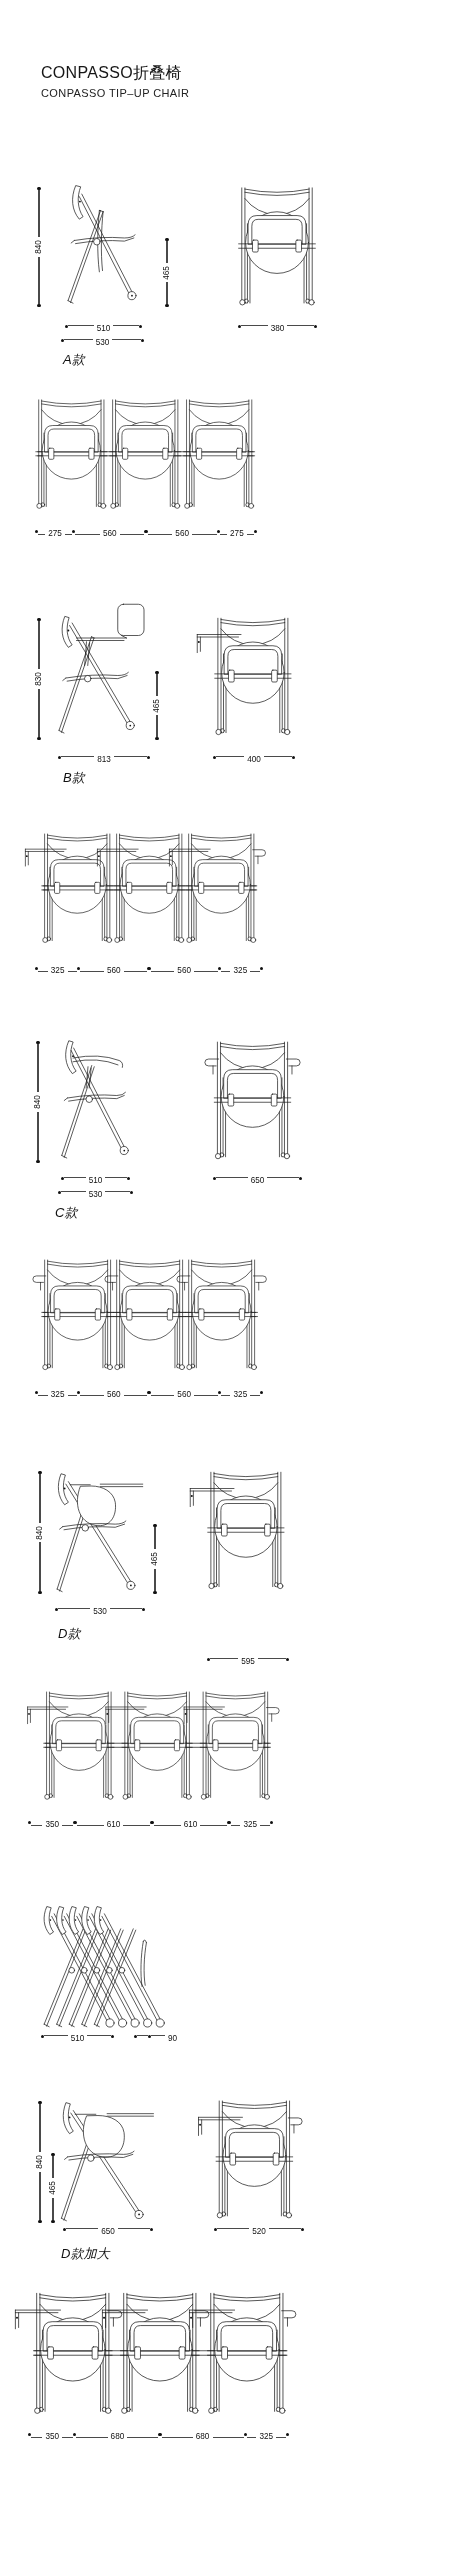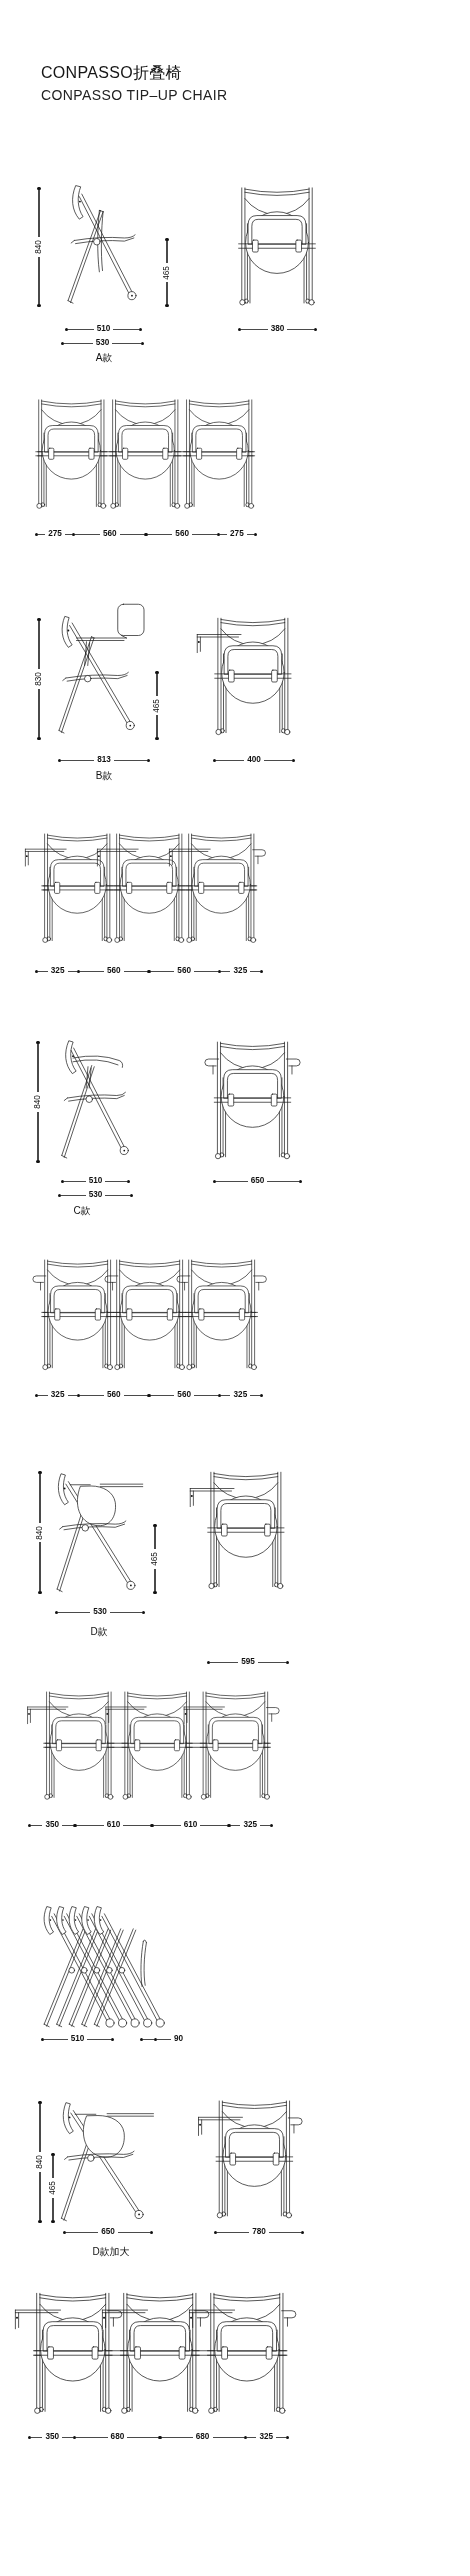--- a/index.html
+++ b/index.html
@@ -1,27 +1,27 @@
 <!DOCTYPE html>
 <html style="font-size:10px"><head>
 <meta charset="utf-8">
 <style>
   * { margin:0; padding:0; box-sizing:border-box; }
   html,body { width:470px; height:2576px; background:#fff; overflow:hidden; }
   body { position:relative; font-family:"Liberation Sans","DejaVu Sans",sans-serif; color:#111; }
   .abs { position:absolute; }
 
   .title { font-size:16px; font-weight:400; letter-spacing:0.3px; color:#161616; white-space:nowrap; }
-  .subtitle { font-size:14px; font-weight:400; letter-spacing:0.4px; color:#222; margin-top:2.5px; white-space:nowrap; }
-  .model-label { font-size:10px; text-align:center; color:#111; white-space:nowrap; }
+  .subtitle { font-size:11px; font-weight:400; letter-spacing:0.4px; color:#222; margin-top:2.5px; white-space:nowrap; }
+  .model-label { font-size:13px; color:#111; white-space:nowrap;font-style:italic; }
 
   svg.draw { stroke:#1a1a1a; stroke-width:1.15; fill:none; stroke-linecap:round; stroke-linejoin:round; overflow:visible; display:block; }
 
   
-  .hdim { display:flex; align-items:center; height:8.8px;font-weight:bold; }
+  .hdim { display:flex; align-items:flex-start; height:8.8px; }
   .dot { width:3.1px; height:3.1px; border-radius:50%; background:#111; flex:none; }
   .ln { height:0.6px; background:#4a4a4a; flex:1 1 0; min-width:1.9px; }
   .val { font-size:8.2px; line-height:1; padding:0 3.1px; white-space:nowrap; flex:none; color:#111; }
   .seg { display:flex; align-items:center; flex-basis:0; min-width:0; }
   .ln-fix { height:0.6px; background:#4a4a4a; flex:none; }
 
   
   .vdim { display:flex; flex-direction:column; align-items:center; width:10px; }
   .vdim .ln { width:0.6px; height:auto; flex:1 1 0; min-height:1.9px; }
   .vdim .val { writing-mode:vertical-rl; transform:rotate(180deg); padding:3.1px 0; }
@@ -321,21 +321,21 @@
     <span class="ln"></span>
       <span class="dot"></span>
   </div>
   <div class="abs hdim" style="left:58px;top:1191px;width:75px">
     <span class="dot"></span>
       <span class="ln"></span>
     <span class="val">530</span>
     <span class="ln"></span>
       <span class="dot"></span>
   </div>
-  <div class="abs model-label" style="left:41px;top:1204px;width:82px">C款</div>
+  <div class="abs model-label" style="left:55px;top:1204px;width:82px">C款</div>
   <div class="abs hdim" style="left:213px;top:1177px;width:89px">
     <span class="dot"></span>
       <span class="ln"></span>
     <span class="val">650</span>
     <span class="ln"></span>
       <span class="dot"></span>
   </div>
 
   <svg class="abs draw" style="left: 24px; top: 1252px; stroke: rgb(26, 26, 26);" width="251" height="124" viewBox="-18 0 400 198">
     <path d="M12,96.5 L352,96.5 M12,103.1 L352,103.1"></path>
@@ -462,21 +462,21 @@
     <use href="#g-folded" transform="translate(80,0)"></use>
     <path d="M166,58 C162,80 161,110 164,130 M171,60 C167,82 166,110 169,128 M166,58 Q168,52 171,60"></path>
   </svg>
   <div class="abs hdim" style="left:41px;top:2035px;width:73px">
     <span class="dot"></span>
       <span class="ln"></span>
     <span class="val">510</span>
     <span class="ln"></span>
       <span class="dot"></span>
   </div>
-  <div class="abs hdim" style="left:140px;top:2035px">
+  <div class="abs hdim" style="left:134px;top:2035px">
     <span class="dot"></span>
       <span class="ln-fix" style="width:10.7px"></span>
       <span class="dot"></span>
     <span class="ln-fix" style="width:14px"></span>
     <span class="val">90</span>
   </div>
 </div>
 
 <div>
   <div class="abs vdim" style="left:35px;top:2101px;height:122px">
@@ -505,21 +505,21 @@
     <span class="dot"></span>
       <span class="ln"></span>
     <span class="val">650</span>
     <span class="ln"></span>
       <span class="dot"></span>
   </div>
   <div class="abs model-label" style="left:61px;top:2245px;width:100px">D款加大</div>
   <div class="abs hdim" style="left:214px;top:2228px;width:90px">
     <span class="dot"></span>
       <span class="ln"></span>
-    <span class="val">780</span>
+    <span class="val">520</span>
     <span class="ln"></span>
       <span class="dot"></span>
   </div>
 
   <svg class="abs draw" style="left: 14.4px; top: 2290px; stroke: rgb(26, 26, 26);" width="278" height="128" viewBox="-22 0 444 204">
     <path d="M11,96.8 L414,96.8 M11,104 L414,104"></path>
     <use href="#g-front" transform="translate(7,2) scale(1.03)"></use>
     <use href="#g-tab" transform="translate(7,2) scale(1.03)"></use>
     <use href="#g-arm-r" transform="translate(7,2) scale(1.03)"></use>
     <use href="#g-front" transform="translate(146,2) scale(1.03)"></use>

